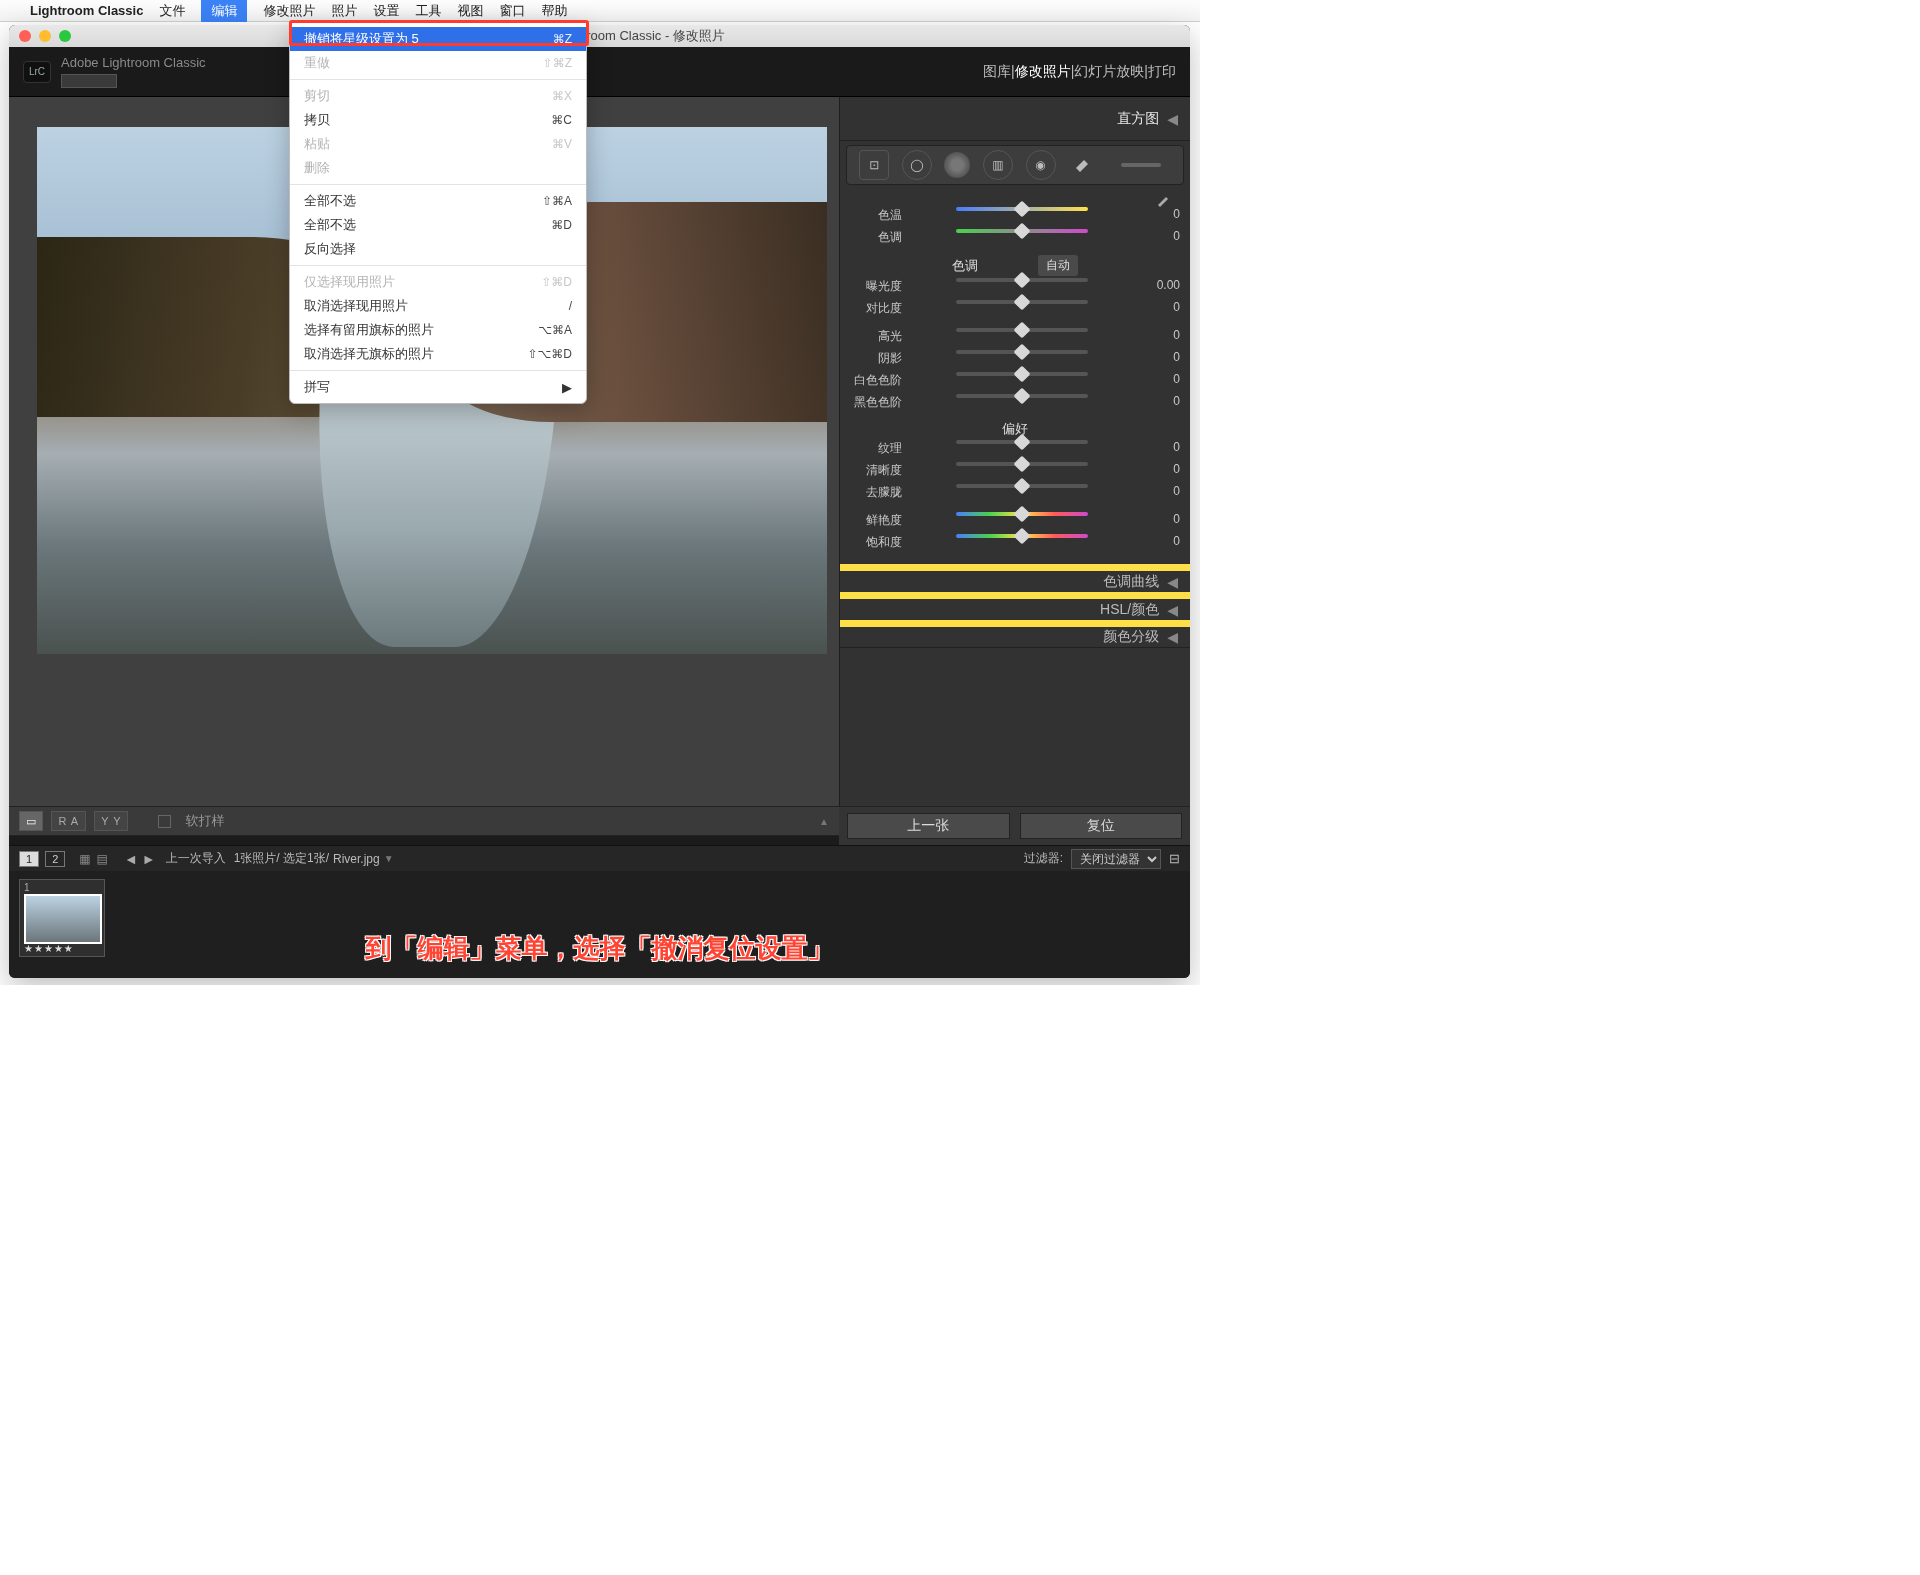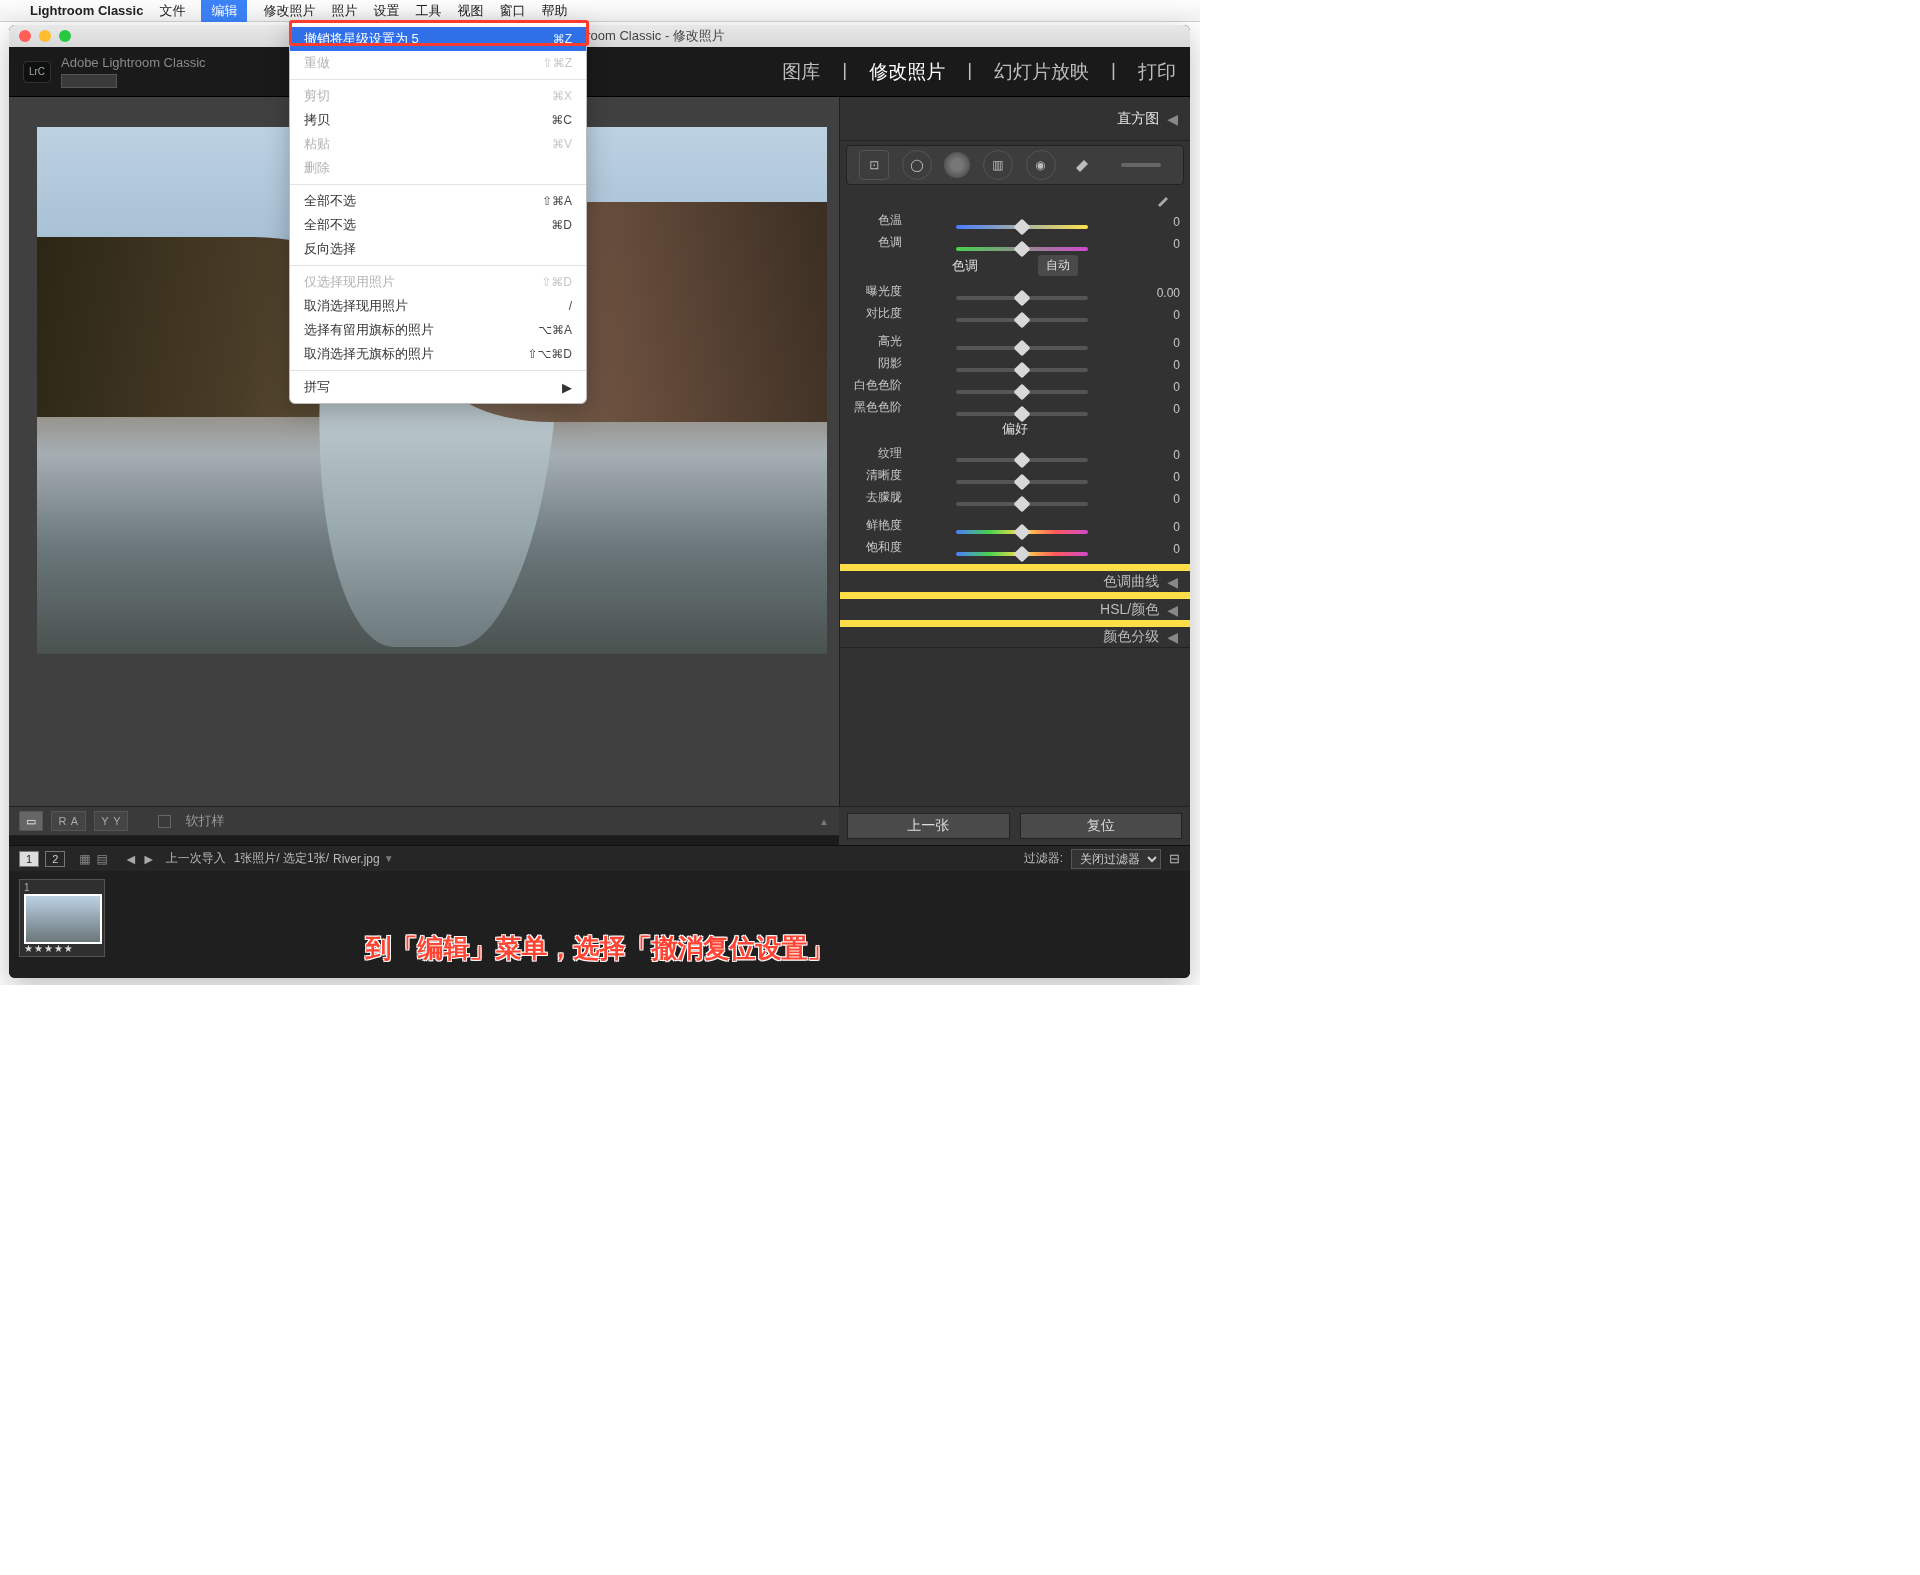--- a/index.html
+++ b/index.html
@@ -15,21 +15,21 @@
   .titlebar { height:22px; background:linear-gradient(#e8e8e8,#d9d9d9); display:flex; align-items:center; position:relative; }
   .traffic { display:flex; gap:8px; padding-left:10px; }
   .traffic span { width:12px; height:12px; border-radius:50%; display:inline-block; }
   .tRed{background:#ff5f57;} .tYel{background:#febc2e;} .tGrn{background:#28c840;}
   .winTitle { position:absolute; left:0; right:0; text-align:center; font-size:13px; color:#444; pointer-events:none; }
   
   .topbar { height:50px; background:#1a1a1a; display:flex; align-items:center; padding:0 14px; color:#aaa; border-bottom:1px solid #000; }
   .lrc-badge { width:28px; height:22px; background:#101010; border:1px solid #333; border-radius:4px; color:#9aa; font-size:10px; display:flex; align-items:center; justify-content:center; margin-right:10px; }
   .brand { font-size:13px; color:#8a8a8a; }
   .brandBox { width:56px; height:14px; background:#3a3a3a; border:1px solid #555; margin-top:4px; }
-  .modules { margin-left:auto; display:flex; gap:22px; font-size:19px; }
+  .modules { margin-left:auto; display:flex; font-size:14px; }
   .modules span { color:#bdbdbd; }
   .modules span.active { color:#fff; font-weight:500; }
   .modSep { color:#555; }
   
   .main { display:flex; height:709px; background:#3a3a3a; }
   .imgArea { width:830px; background:#404040; position:relative; padding:30px 18px 0 28px; }
   .photo { width:790px; height:527px; background:linear-gradient(180deg,#bcd2e3 0%,#a8c0d4 22%,#7b8a7a 35%,#8a7a66 48%,#a5aeb3 62%,#6a767a 80%,#4a524f 100%); position:relative; overflow:hidden; }
   .photo::before{content:"";position:absolute;left:0;top:110px;width:45%;height:180px;background:linear-gradient(100deg,#2b2615,#4a3d28 60%,#6a5a3f);border-radius:0 40% 20% 0;}
   .photo::after{content:"";position:absolute;right:0;top:75px;width:50%;height:220px;background:linear-gradient(260deg,#3a2e22,#6a4f3e 55%,#7d6a58);border-radius:40% 0 0 30%;}
   .river{position:absolute;left:35%;top:230px;width:30%;height:290px;background:linear-gradient(180deg,#cbd7dc,#9aa9ad 60%,#6b787c);transform:skewX(-3deg);border-radius:50% 50% 40% 40%/8% 8% 100% 100%;}
@@ -42,21 +42,21 @@
   .toolstrip { height:40px; background:#3d3d3d; border:1px solid #222; margin:4px 6px; border-radius:4px; display:flex; align-items:center; justify-content:space-around; padding:0 6px;}
   .tool { width:30px; height:30px; border:1px solid #555; border-radius:50%; display:flex; align-items:center; justify-content:center; color:#bbb; }
   .tool.crop{border-radius:4px;}
   .tool.radial{background:radial-gradient(circle,#777 30%,#444 90%);border:none;width:26px;height:26px;}
   .tool.brush{border:none;}
   .tool.sliderT{border:none;width:60px;}
   .tool.sliderT::before{content:"";display:block;width:40px;height:4px;background:#666;border-radius:2px;}
   .basic { padding:4px 10px 8px; overflow:auto; }
   .rowHdr { display:flex; justify-content:center; gap:60px; color:#ddd; font-size:13px; margin:4px 0 2px; align-items:center;}
   .rowHdr .auto { color:#ddd; background:#4a4a4a; border-radius:3px; padding:2px 8px; font-size:12px; }
-  .srow { display:flex; align-items:flex-end; height:22px;gap:48px; }
+  .srow { display:flex; align-items:flex-start; height:22px;gap:48px; }
   .srow .lbl { width:58px; text-align:right; color:#c8c8c8; padding-right:6px; }
   .srow .track { flex:1; height:4px; background:#555; border-radius:2px; position:relative; }
   .srow .track.gradTemp{background:linear-gradient(90deg,#4a7dff,#ffe24a);}
   .srow .track.gradTint{background:linear-gradient(90deg,#49d14e,#d149ce);}
   .srow .track.gradVib{background:linear-gradient(90deg,#4a7dff,#49d14e,#ffe24a,#ff5a5a,#d149ce);}
   .srow .thumb { position:absolute; top:-4px; left:50%; width:12px; height:12px; background:#d8d8d8; border-radius:2px; transform:translateX(-50%) rotate(45deg);}
   .srow .val { width:44px; text-align:right; color:#c8c8c8; padding-left:6px;}
   .collapsed { height:28px; display:flex; align-items:center; justify-content:flex-end; padding:0 12px; border-top:7px solid #fde047; color:#bbb; font-size:14px;}
   .collapsed .tri{margin-left:8px;color:#888;}
   

